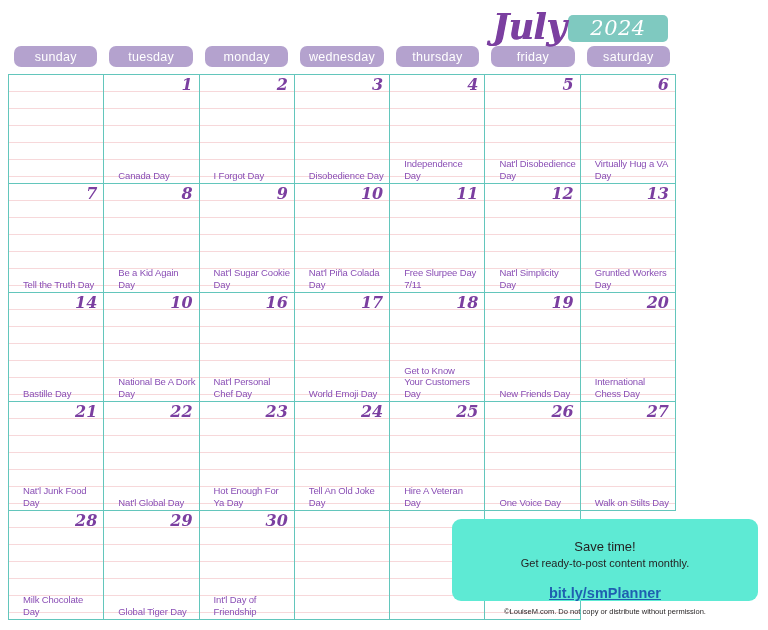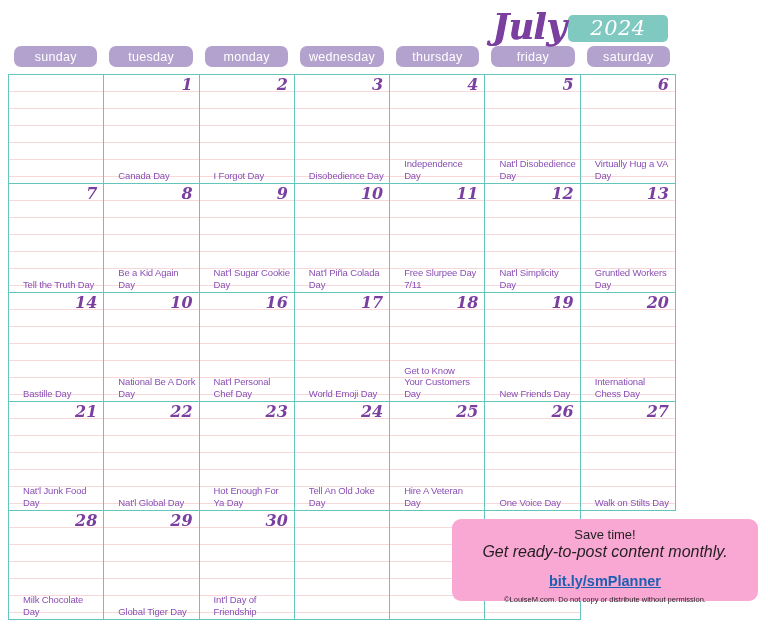--- a/index.html
+++ b/index.html
@@ -132,29 +132,29 @@
     z-index: 2;
   }
 
   
   .promo {
     position: absolute;
     left: 452px;
     top: 519px;
     width: 306px;
     height: 82px;
-    background: #f9a8d4;
+    background: #5eead4;
     border-radius: 9px;
     z-index: 5;
     text-align: center;
-    padding-top: 7px;
+    padding-top: 19px;
     color: #231f20;
   }
   .promo-l1 { font-size: 13px; line-height: 17px; }
-  .promo-l2 { font-size: 16px; line-height: 17px; font-style: italic; }
+  .promo-l2 { font-size: 11px; line-height: 17px; }
   .promo-link {
     font-size: 14.5px;
     font-weight: bold;
     color: #1f5fb0;
     text-decoration: underline;
     line-height: 19px;
     display: block;
     margin-top: 12px;
   }
   .promo-copy {

